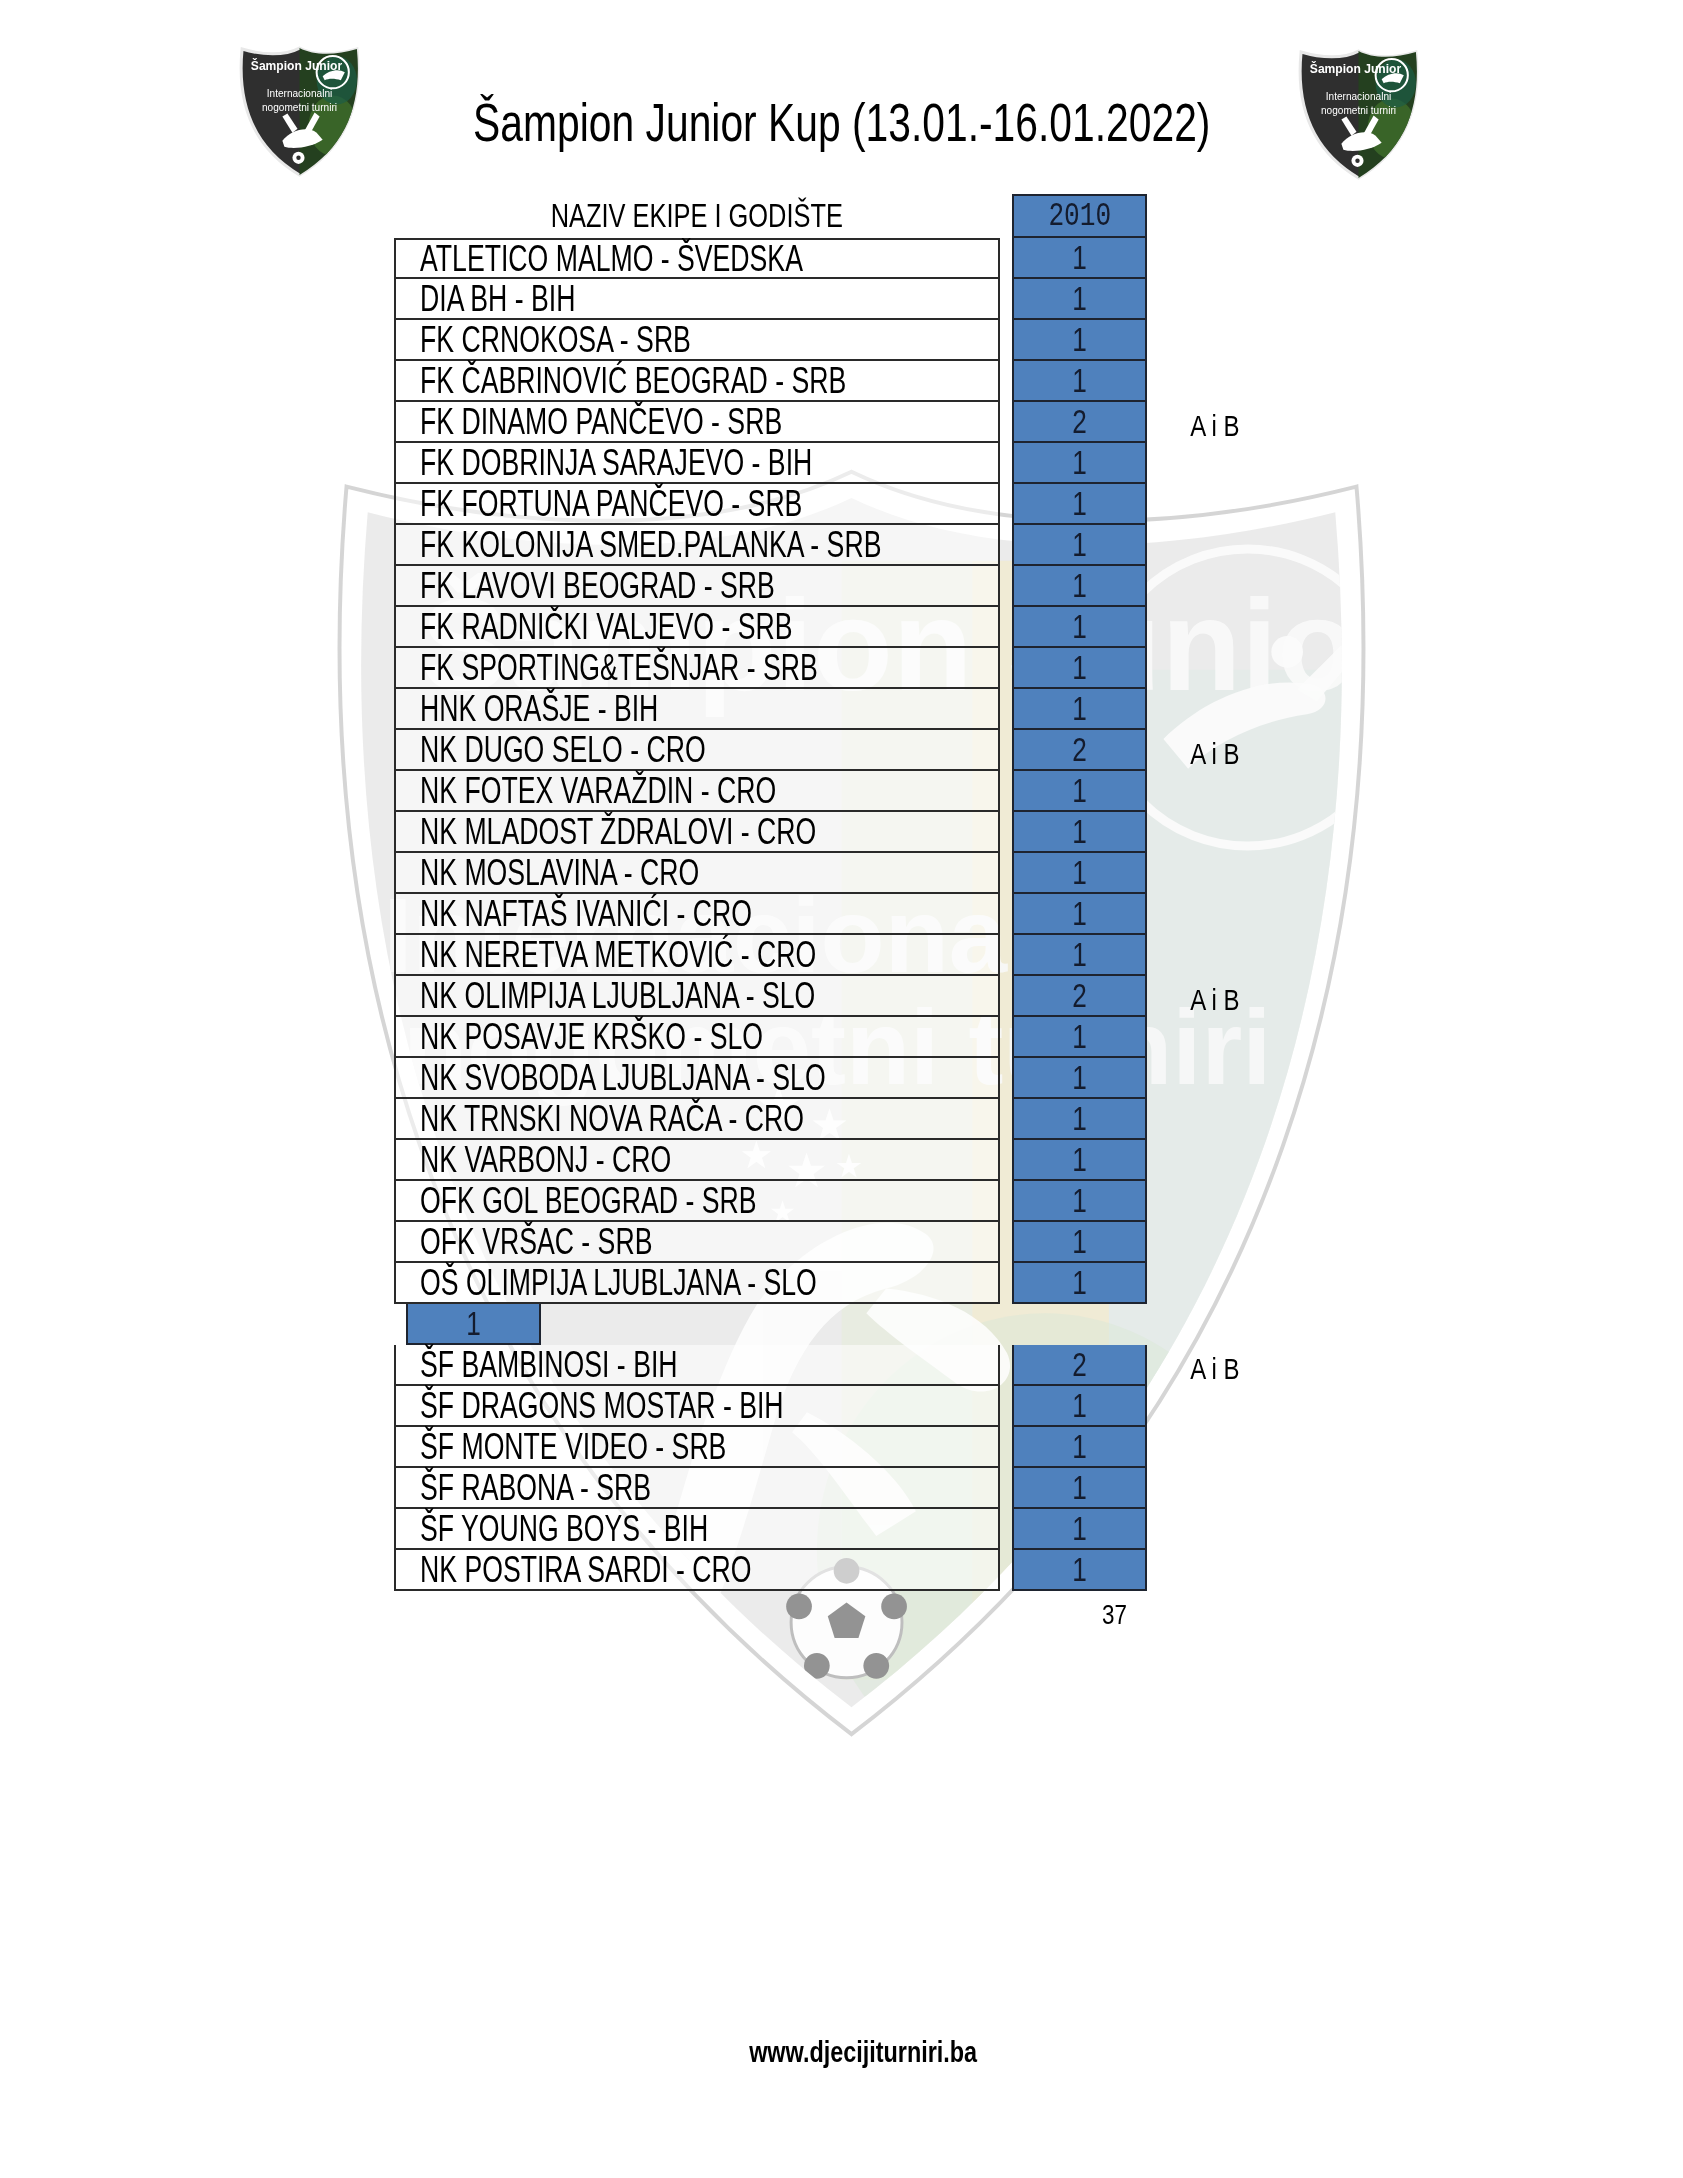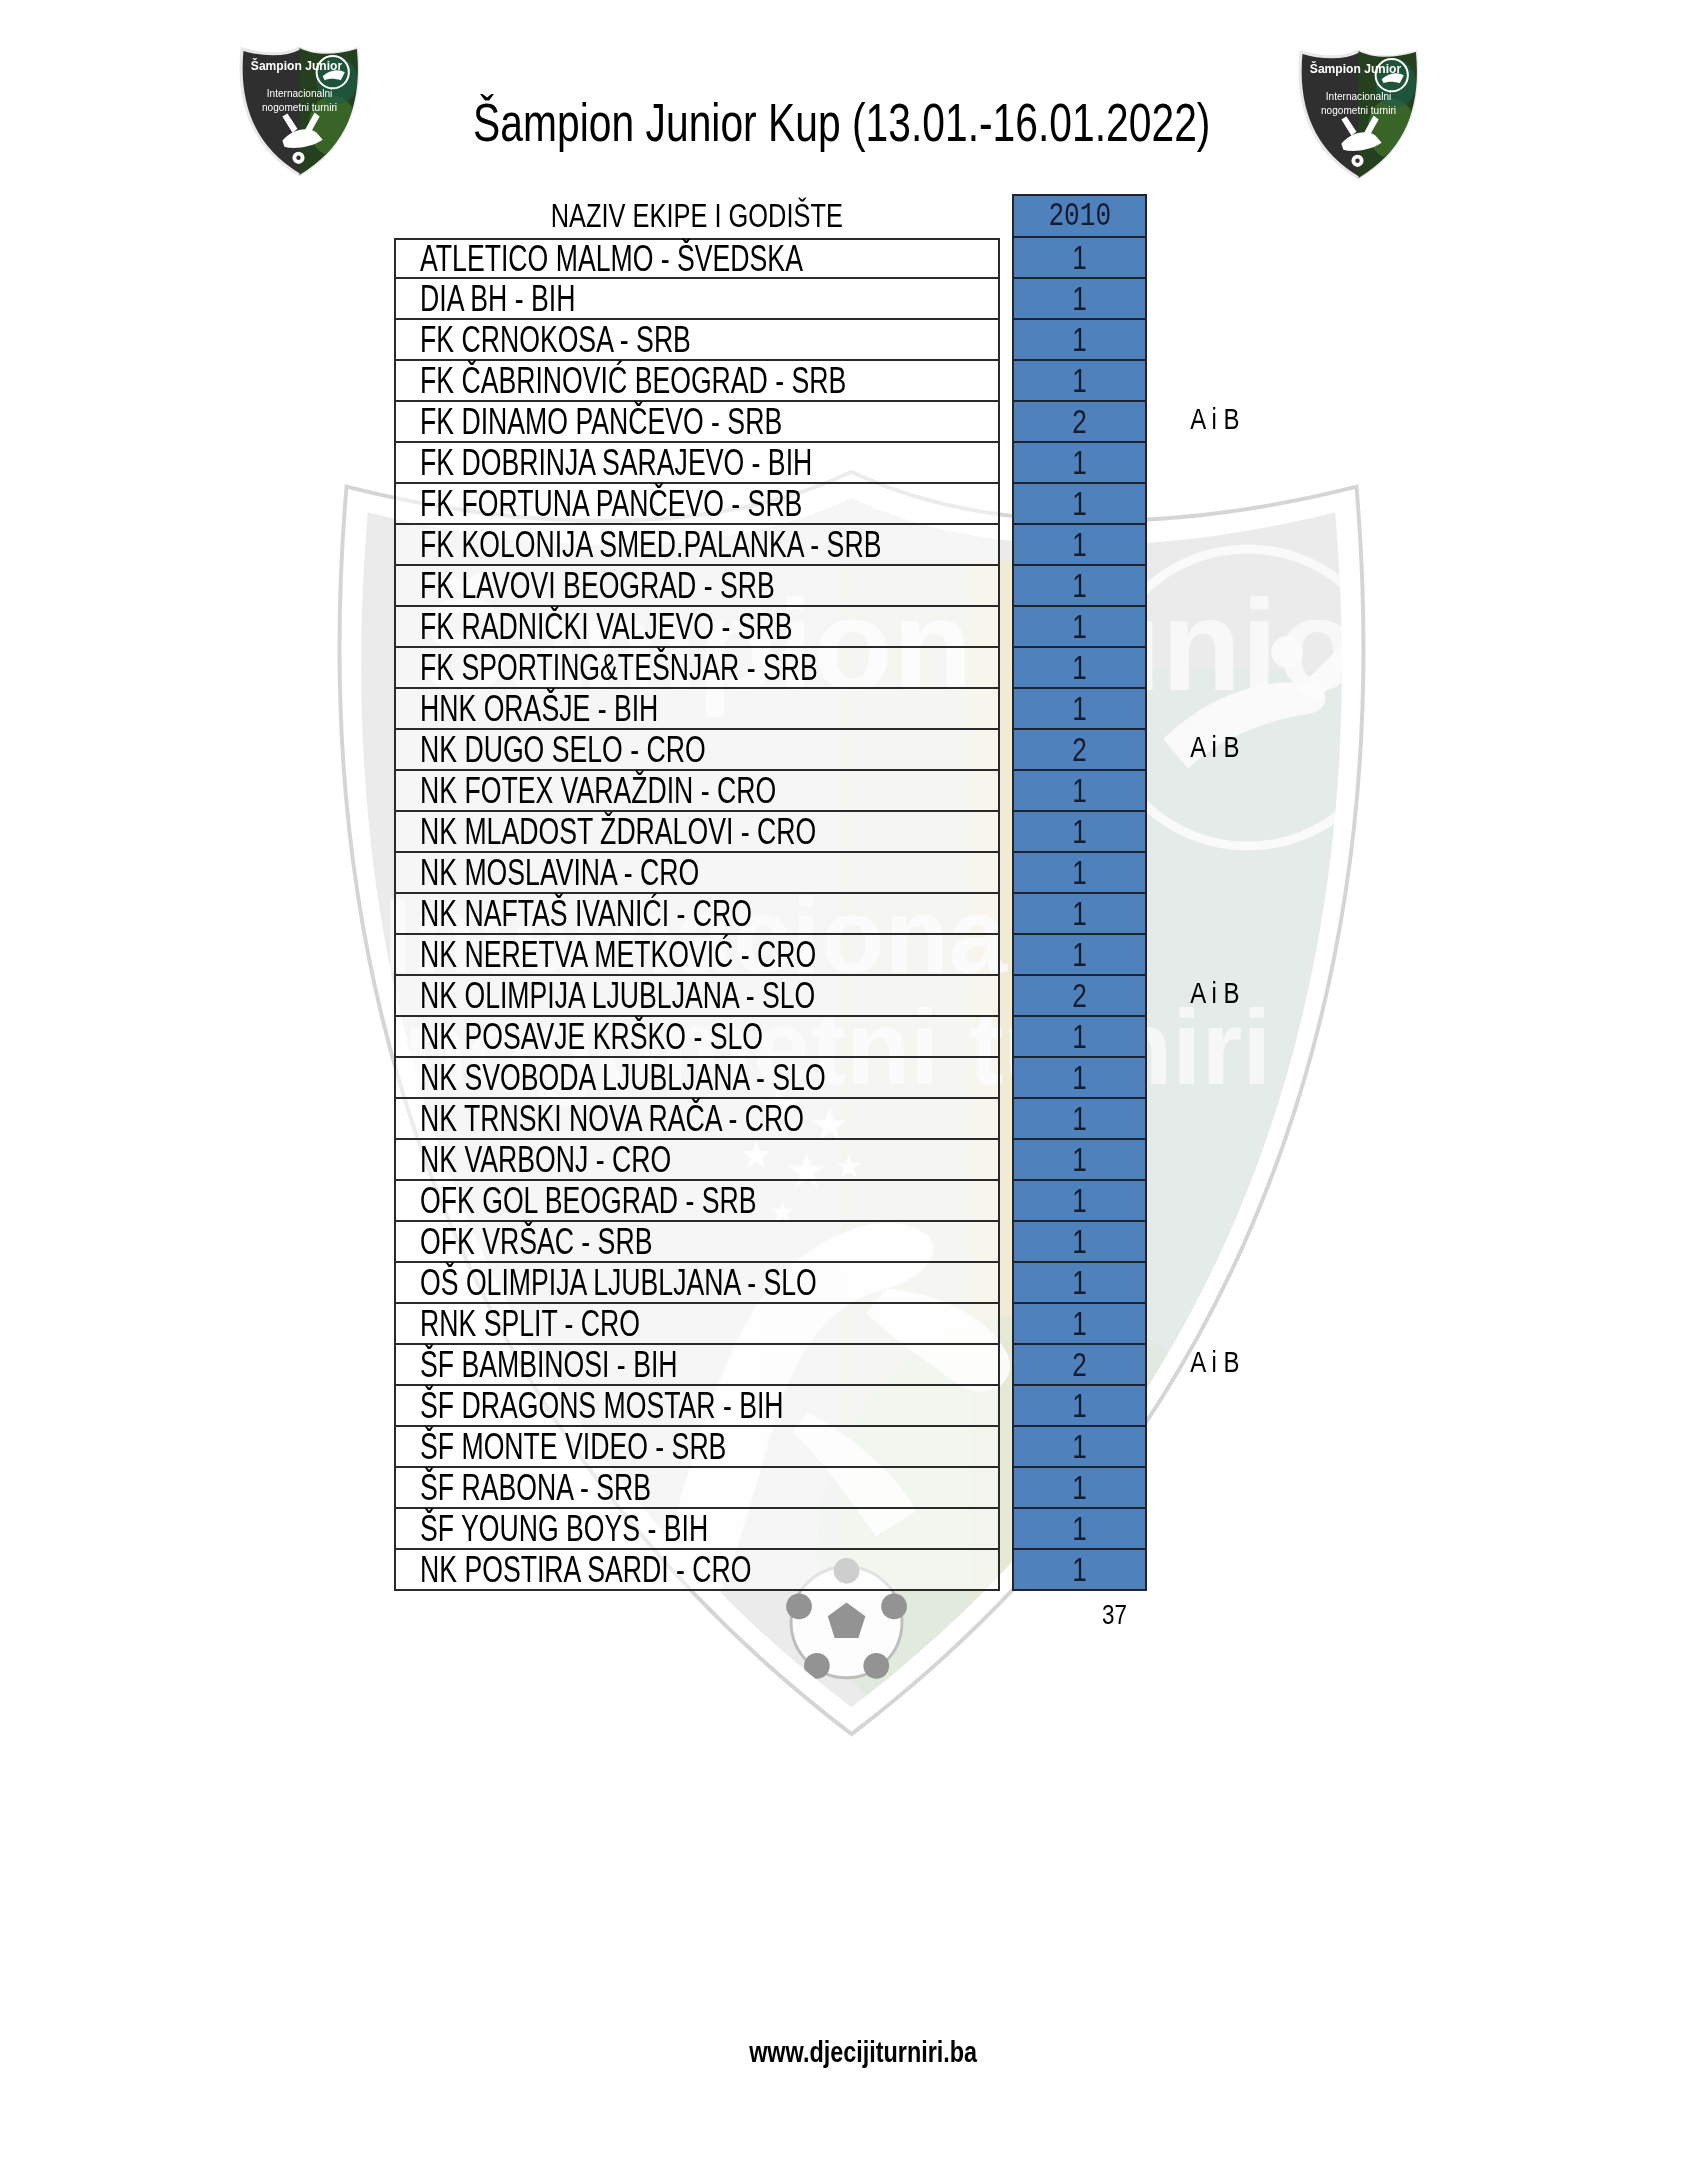--- a/index.html
+++ b/index.html
@@ -28,21 +28,21 @@
   .th-year{width:135px;box-sizing:border-box;border:2px solid #1e2430;background:#4f81bd;
            display:flex;align-items:center;justify-content:center;font-size:34px;color:#141c2e;font-family:Liberation Mono, monospace;}
   .trow{display:flex;height:41px;}
   .td-name{width:606px;box-sizing:border-box;background:rgba(255,255,255,.55);
            border-left:2px solid #2a2a2a;border-right:2px solid #2a2a2a;border-bottom:2px solid #2a2a2a;
            display:flex;align-items:center;padding-left:24px;font-size:36px;}
   .trow:first-child .td-name{border-top:2px solid #2a2a2a;align-items:center;}
   .td-val{width:135px;box-sizing:border-box;background:#4f81bd;
           border:2px solid #1e2430;border-top:none;
           display:flex;align-items:center;justify-content:center;font-size:34px;color:#141c2e;}
-  .td-note{margin-left:37px;display:flex;align-items:flex-start;font-size:30px;font-weight:400;}
+  .td-note{margin-left:37px;display:flex;align-items:flex-end;font-size:30px;font-weight:400;}
   .td-note .cond-c{transform:scaleX(0.8);}
 
   .total{position:absolute;left:653px;top:1405px;width:135px;text-align:center;font-size:28px;}
   .total .cond-c{transform:scaleX(0.8);}
 
   .footer{position:absolute;left:0;right:0;top:2035px;text-align:center;font-size:30px;font-weight:bold;padding-left:44px;}
   .footer .cond-c{transform:scaleX(0.78);}
 </style>
 </head>
 <body>
@@ -503,23 +503,20 @@
     <div class="colgap"></div>
     <div class="td-val">
       <span class="cond-c">1</span>
     </div>
     <div class="td-note">
       <span class="cond-c"></span>
     </div>
   </div>
 
   <div class="trow">
-    <div class="td-name">
-      <span class="cond">RNK SPLIT - CRO</span>
-    </div>
     <div class="colgap"></div>
     <div class="td-val">
       <span class="cond-c">1</span>
     </div>
     <div class="td-note">
       <span class="cond-c"></span>
     </div>
   </div>
 
   <div class="trow">

